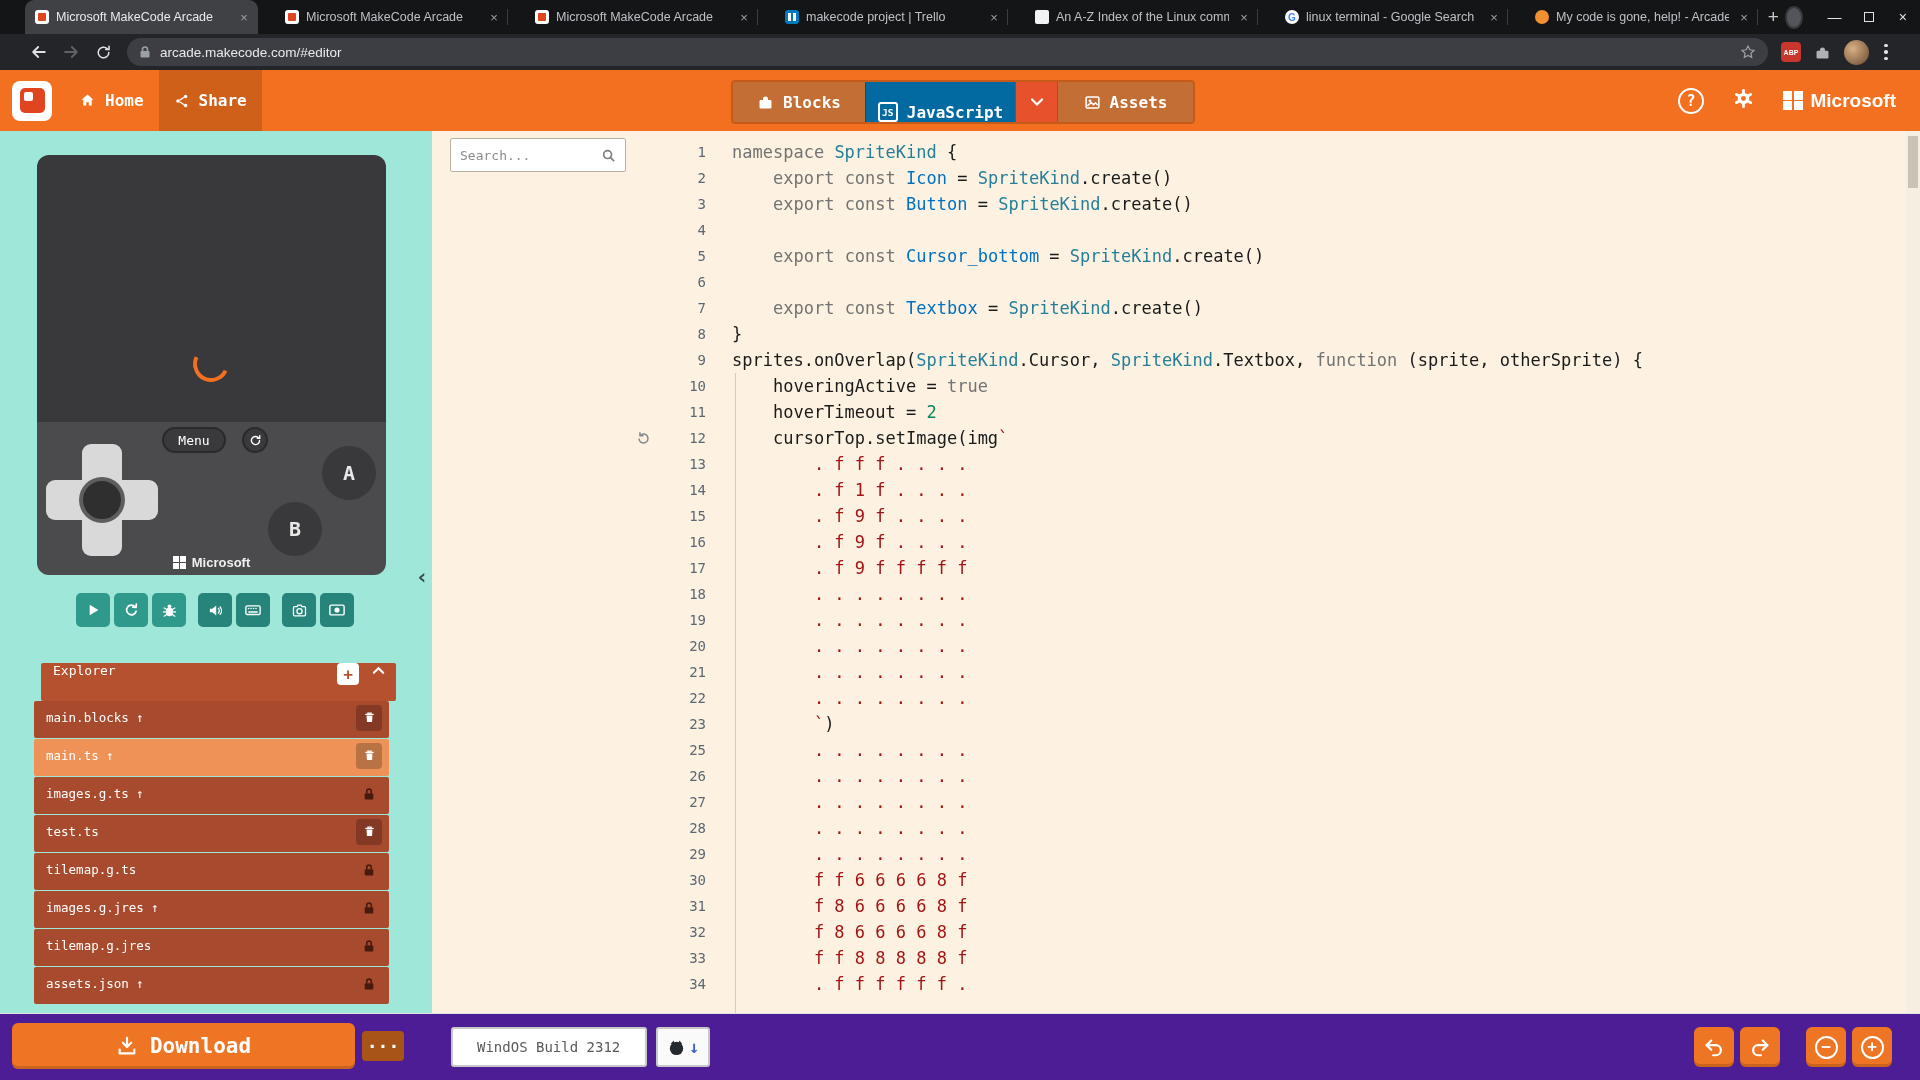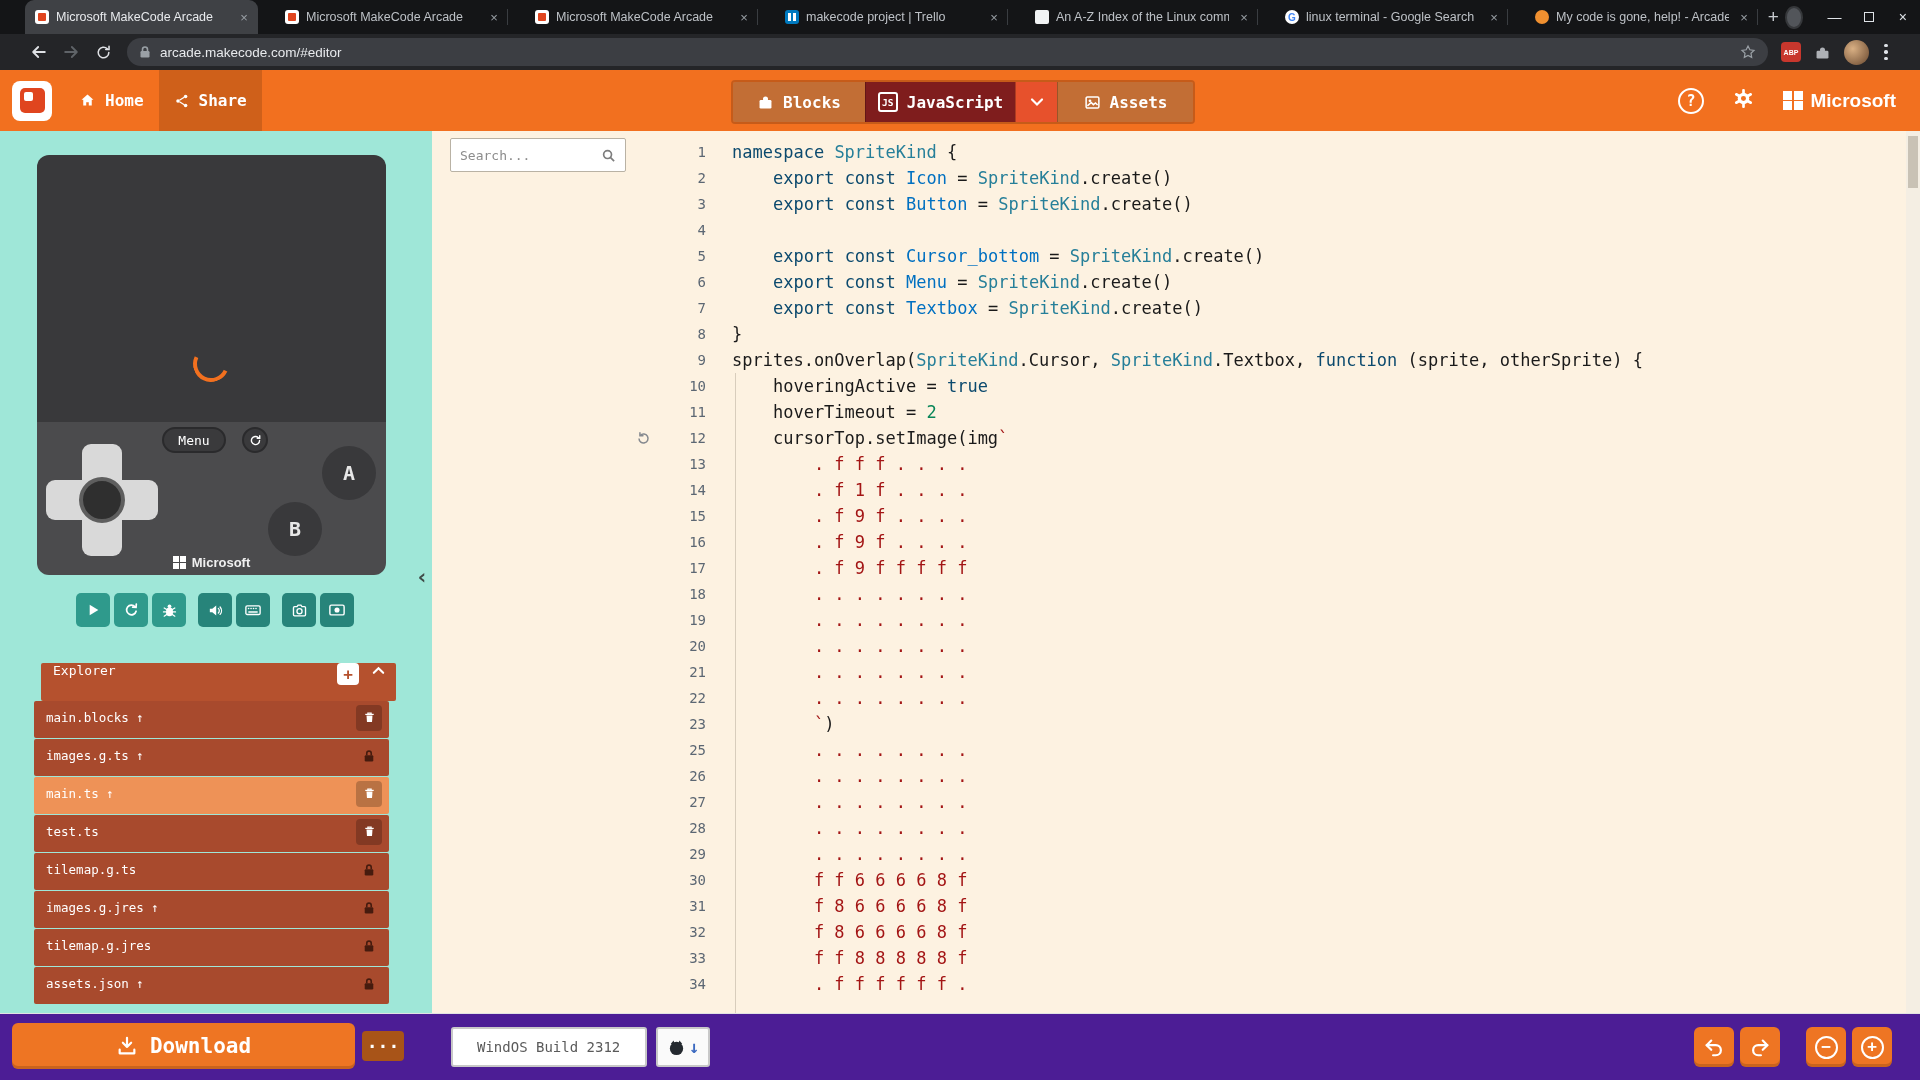--- a/index.html
+++ b/index.html
@@ -42,21 +42,21 @@
   
   .mkcd{position:absolute;left:0;top:70px;width:100%;height:61px;background:#f2701f;display:flex;align-items:center;color:#fff;font-family:"DejaVu Sans Mono",monospace;}
   .mkcd-logo{width:40px;height:40px;background:#fff;border-radius:8px;margin:0 12px 0 12px;display:flex;align-items:center;justify-content:center;flex:none;}
   .mkcd-logo i{width:25px;height:25px;background:#e0451f;border-radius:5px;position:relative;display:block;}
   .mkcd-logo i::after{content:"";position:absolute;left:4px;top:4px;width:9px;height:9px;background:#fff;border-radius:2px;}
   .hdr-item{display:flex;align-items:center;gap:9px;padding:0 15px;height:100%;font-weight:bold;font-size:16px;}
   .hdr-item.share{background:rgba(0,0,0,0.14);}
   .mode-toggle{position:absolute;left:731px;top:10px;height:44px;display:flex;border:2px solid rgba(0,0,0,0.18);border-radius:4px;overflow:hidden;}
   .seg{display:flex;align-items:center;justify-content:center;gap:9px;background:#c26e35;color:#fff;font-weight:bold;font-size:16px;height:100%;}
   .seg.blocks{width:132px;}
-  .seg.js{width:150px;background:#7f1d1d;border-left:1px solid rgba(0,0,0,0.22);}
+  .seg.js{width:150px;background:#0369a1;border-left:1px solid rgba(0,0,0,0.22);align-items:flex-end;}
   .seg.chev{width:42px;background:#e7512c;border-left:1px solid rgba(0,0,0,0.25);}
   .seg.assets{width:136px;border-left:1px solid rgba(0,0,0,0.22);}
   .jsbadge{width:20px;height:20px;border:2px solid #fff;border-radius:3px;font-size:9.5px;font-weight:bold;display:flex;align-items:center;justify-content:center;}
   .hdr-right{position:absolute;right:24px;top:0;height:100%;display:flex;align-items:center;gap:28px;}
   .qbtn{width:26px;height:26px;border:2.5px solid #fff;border-radius:50%;display:flex;align-items:center;justify-content:center;font-weight:bold;font-size:15px;}
   .msbrand{display:flex;align-items:center;gap:8px;font-family:"Liberation Sans",sans-serif;font-weight:bold;font-size:19px;}
   .msgrid{display:grid;grid-template-columns:9px 9px;grid-template-rows:9px 9px;gap:1.5px;}
   .msgrid i{background:#fff;display:block;}
 
   
@@ -98,21 +98,21 @@
   .editor{position:absolute;left:432px;top:131px;right:0;height:882px;background:#fdf2e1;overflow:hidden;}
   .searchbox{position:absolute;left:18px;top:7px;width:176px;height:34px;background:#fff;border:1px solid #b9b2a4;border-radius:2px;display:flex;align-items:center;padding:0 9px;z-index:3;}
   .searchbox input{flex:1;border:0;outline:0;background:none;font:13px "DejaVu Sans Mono",monospace;color:#555;min-width:0;}
   .searchbox input::placeholder{color:#8c8c8c;}
   .codewrap{position:absolute;left:0;top:0;right:14px;bottom:0;padding-top:8px;}
   .cl{display:flex;height:26px;line-height:26px;position:relative;font-size:17px;}
   .cl .g{width:26px;margin-left:198px;display:flex;align-items:center;justify-content:center;flex:none;}
   .cl .ln{width:50px;text-align:right;color:#5c6773;font-family:"DejaVu Sans Mono",monospace;font-size:14px;flex:none;}
   .cl .ct{margin-left:26px;white-space:pre;font-family:"DejaVu Sans Mono",monospace;position:relative;z-index:1;}
   .cl.hl::before{content:"";position:absolute;left:296px;width:308px;top:0;bottom:0;background:#ded7ef;}
-  .tk-k{color:#0c4a6e;}
+  .tk-k{color:#737373;}
   .tk-t{color:#267f99;}
   .tk-v{color:#0070c1;}
   .tk-d{color:#1a1a1a;}
   .tk-s{color:#a31515;}
   .tk-m{color:#098658;}
   .indent-guide{position:absolute;left:303px;top:242px;width:1px;height:640px;background:#d8cdbc;}
   .sb{position:absolute;right:0;top:0;width:14px;bottom:0;background:#f4eee3;}
   .sbthumb{position:absolute;right:2px;top:5px;width:10px;height:52px;background:#c9c2b5;}
 
   
@@ -380,40 +380,40 @@
         <div class="exrow">
           <span>main.blocks ↑</span>
           <span class="exact trash">
             <svg viewBox="0 0 16 16" width="13" height="13">
               <path d="M2.8 4.2 h10.4" stroke="#fff" stroke-width="1.5"></path>
               <path d="M6 4 V2.6 h4 V4" stroke="#fff" stroke-width="1.5" fill="none"></path>
               <path d="M4.3 5.4 l.6 8.2 h6.2 l.6 -8.2 Z" fill="#fff"></path>
             </svg>
           </span>
         </div>
-        <div class="exrow">
-          <span>images.g.ts ↑</span>
-          <span class="exact lock">
-            <svg viewBox="0 0 14 16" width="12" height="14">
-              <rect x="2" y="7" width="10" height="7.5" rx="1.4" fill="#3c170b"></rect>
-              <path d="M4.4 7 V4.9 a2.6 2.6 0 0 1 5.2 0 V7" stroke="#3c170b" stroke-width="1.9" fill="none"></path>
-            </svg>
-          </span>
-        </div>
         <div class="exrow sel">
           <span>main.ts ↑</span>
           <span class="exact trash">
             <svg viewBox="0 0 16 16" width="13" height="13">
               <path d="M2.8 4.2 h10.4" stroke="#fff" stroke-width="1.5"></path>
               <path d="M6 4 V2.6 h4 V4" stroke="#fff" stroke-width="1.5" fill="none"></path>
               <path d="M4.3 5.4 l.6 8.2 h6.2 l.6 -8.2 Z" fill="#fff"></path>
             </svg>
           </span>
         </div>
         <div class="exrow">
+          <span>images.g.ts ↑</span>
+          <span class="exact lock">
+            <svg viewBox="0 0 14 16" width="12" height="14">
+              <rect x="2" y="7" width="10" height="7.5" rx="1.4" fill="#3c170b"></rect>
+              <path d="M4.4 7 V4.9 a2.6 2.6 0 0 1 5.2 0 V7" stroke="#3c170b" stroke-width="1.9" fill="none"></path>
+            </svg>
+          </span>
+        </div>
+        <div class="exrow">
           <span>test.ts</span>
           <span class="exact trash">
             <svg viewBox="0 0 16 16" width="13" height="13">
               <path d="M2.8 4.2 h10.4" stroke="#fff" stroke-width="1.5"></path>
               <path d="M6 4 V2.6 h4 V4" stroke="#fff" stroke-width="1.5" fill="none"></path>
               <path d="M4.3 5.4 l.6 8.2 h6.2 l.6 -8.2 Z" fill="#fff"></path>
             </svg>
           </span>
         </div>
         <div class="exrow">
@@ -484,21 +484,20 @@
           <span class="ln">4</span>
         </div>
         <div class="cl">
           <span class="g"></span>
           <span class="ln">5</span>
           <span class="ct"><span class="tk-d">    </span><span class="tk-k">export</span><span class="tk-d"> </span><span class="tk-k">const</span><span class="tk-d"> </span><span class="tk-v">Cursor_bottom</span><span class="tk-d"> = </span><span class="tk-t">SpriteKind</span><span class="tk-d">.create()</span></span>
         </div>
         <div class="cl">
           <span class="g"></span>
           <span class="ln">6</span>
-          <span class="ct"><span class="tk-d">    </span><span class="tk-k">export</span><span class="tk-d"> </span><span class="tk-k">const</span><span class="tk-d"> </span><span class="tk-v">Menu</span><span class="tk-d"> = </span><span class="tk-t">SpriteKind</span><span class="tk-d">.create()</span></span>
         </div>
         <div class="cl">
           <span class="g"></span>
           <span class="ln">7</span>
           <span class="ct"><span class="tk-d">    </span><span class="tk-k">export</span><span class="tk-d"> </span><span class="tk-k">const</span><span class="tk-d"> </span><span class="tk-v">Textbox</span><span class="tk-d"> = </span><span class="tk-t">SpriteKind</span><span class="tk-d">.create()</span></span>
         </div>
         <div class="cl">
           <span class="g"></span>
           <span class="ln">8</span>
           <span class="ct"><span class="tk-d">}</span></span>

